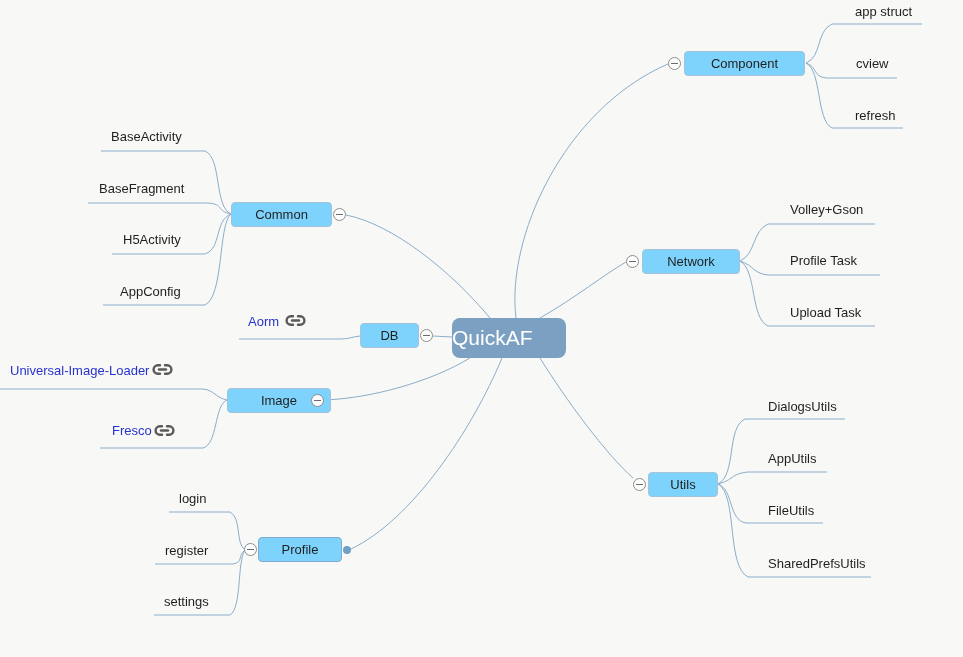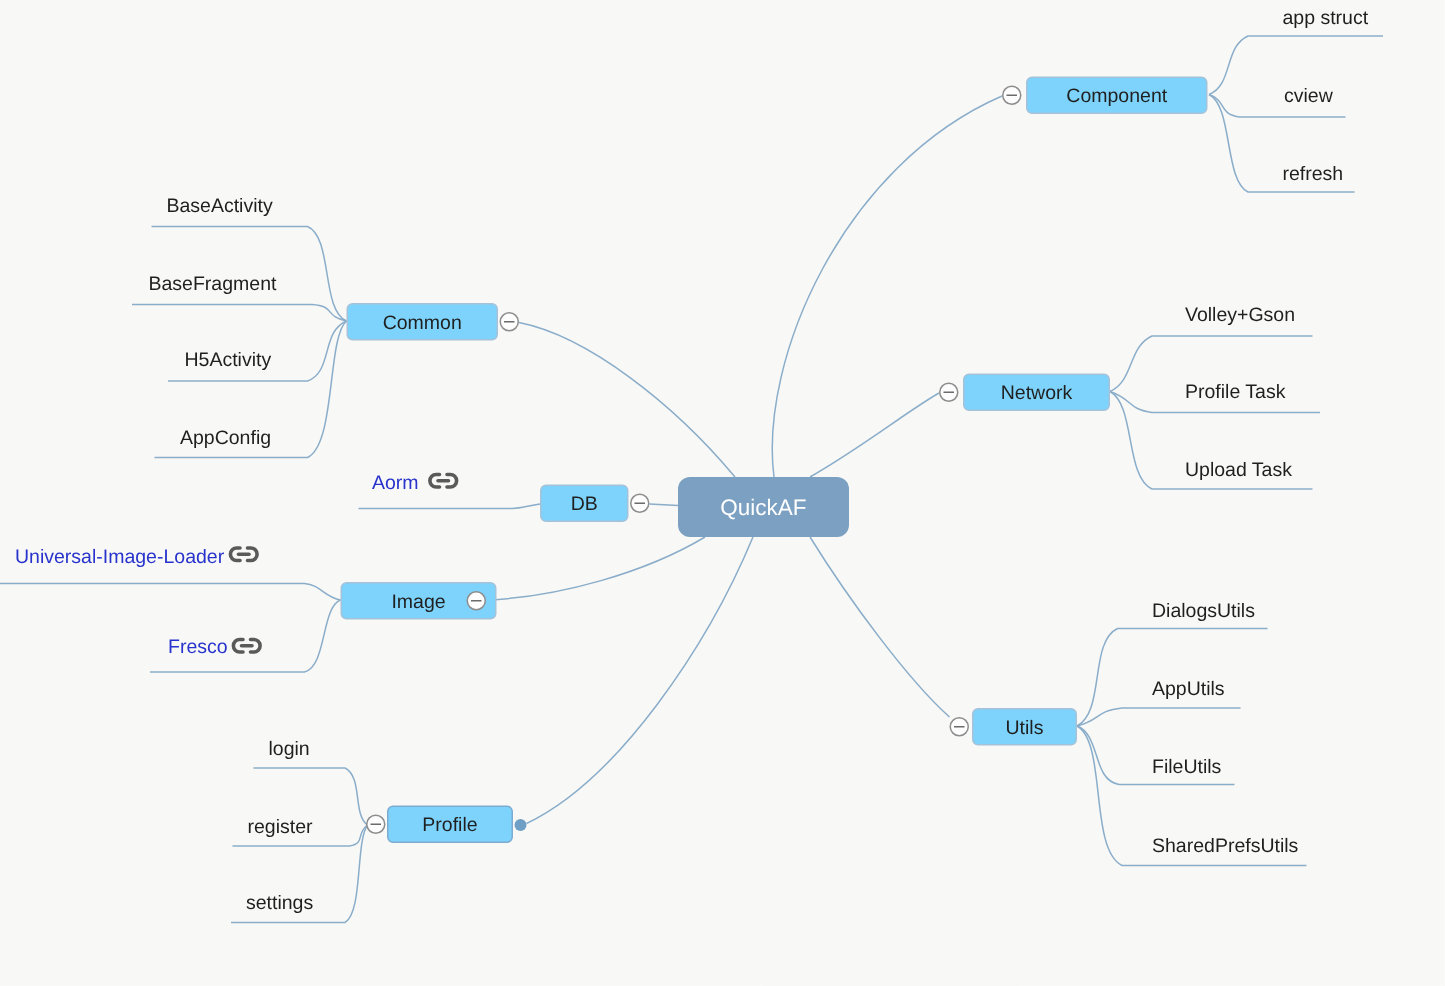--- a/index.html
+++ b/index.html
@@ -6,23 +6,23 @@
   .canvas{
     position:relative;
     width:963px;height:657px;
     background:#f8f8f6;
     font-family:"Liberation Sans", sans-serif;
     overflow:hidden;
   }
   svg.wires{position:absolute;left:0;top:0;width:963px;height:657px;}
   svg.wires path, svg.wires line{fill:none;stroke:#8aadca;stroke-width:1;}
   .root-node{
-    position:absolute;display:flex;align-items:center;justify-content:center;
+    position:absolute;display:flex;align-items:center;justify-content:flex-start;
     background:#7ba0c1;border-radius:8px;color:#ffffff;
-    font-size:15px;cursor:default;
+    font-size:21px;cursor:default;
   }
   .branch-node{
     position:absolute;display:flex;align-items:center;justify-content:center;
     background:#7dd3fc;border:1px solid #a6c2d9;border-radius:4px;
     color:#1f1f1f;font-size:13px;box-sizing:border-box;cursor:default;
   }
   .branch-node.selected{border-color:#7fabd0;}
   .leaf{
     position:absolute;font-size:13px;color:#1f1f1f;white-space:nowrap;cursor:default;
   }

